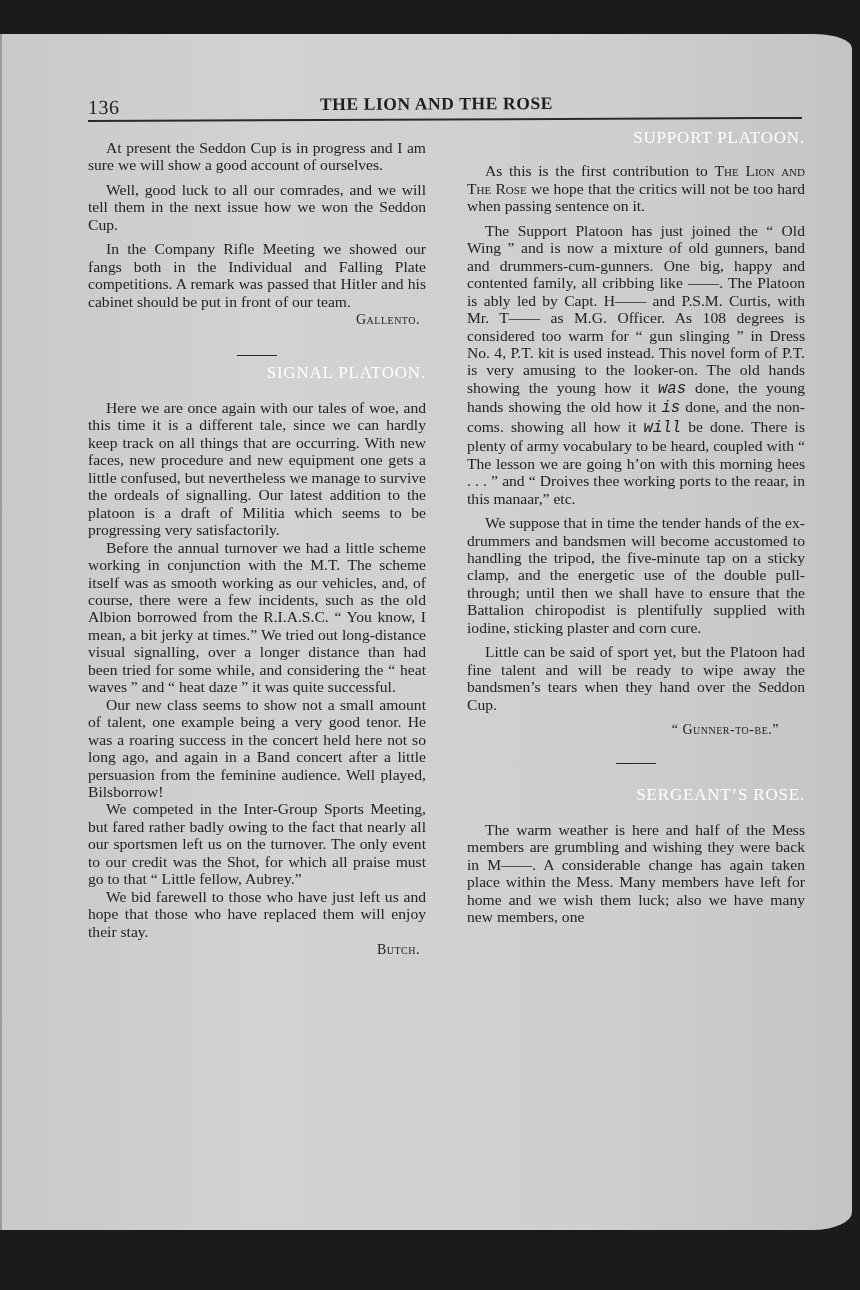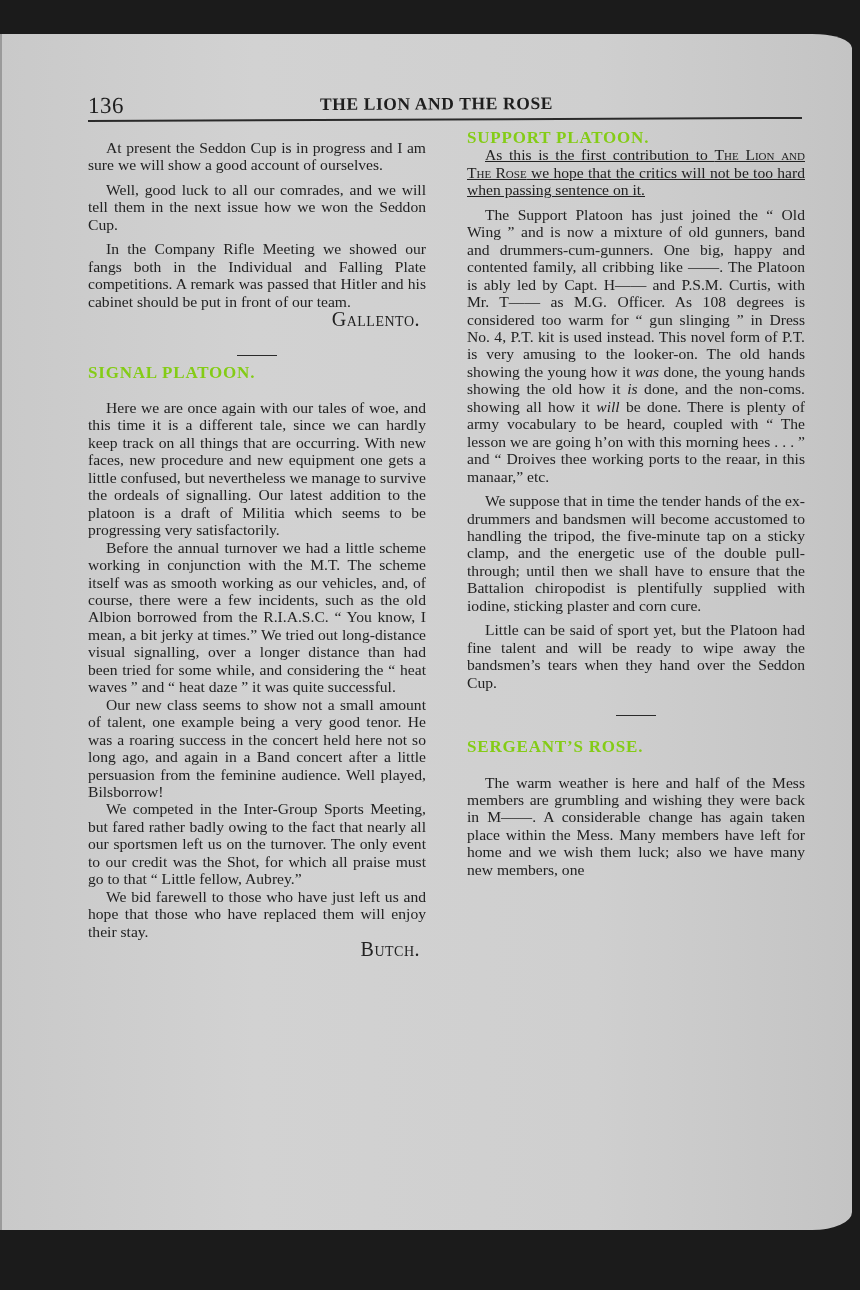--- a/index.html
+++ b/index.html
@@ -17,48 +17,48 @@
       box-shadow: inset 2px 0 0 #9a9a9a;
     }
     .running-head {
       position: absolute; left: 88px; top: 84px; width: 714px; height: 36px;
       border-bottom: 2px solid #2a2a2a;
       transform: rotate(-0.25deg);
       transform-origin: left bottom;
     }
     .page-num {
       position: absolute; left: 0; bottom: 1px;
-      font-size: 23px; color: #1e1e1e; letter-spacing: 0.5px; margin-top: 36px;
+      font-size: 20px; color: #1e1e1e; letter-spacing: 0.5px; margin-top: 36px;
     }
     .journal-title {
       position: absolute; left: 232px; bottom: 4px;
       font-size: 17.5px; font-weight: bold; color: #1e1e1e; letter-spacing: 0.6px;
     }
     .col {
       position: absolute; width: 338px;
       font-size: 15.6px; line-height: 17.45px; color: #222;
       text-align: justify; hyphens: manual;
     }
     .col.left { left: 88px; top: 139px; }
     .col.right { left: 467px; top: 129px; }
     .col p { margin: 0; text-indent: 18px; }
     .col p.gap { margin-top: 7px; }
     .sig {
       text-align: right; font-variant: small-caps; letter-spacing: 0.5px;
-      margin: 1px 6px 0 0; font-size: 20px;
+      margin: 1px 6px 0 0; font-size: 14px;
     }
     .heading {
-      text-align: left; font-size: 17px; letter-spacing: 0.8px;
-      margin: 0; font-weight: bold; color: #84cc16;
+      text-align: right; font-size: 17px; letter-spacing: 0.8px;
+      margin: 0; font-weight: normal; color: #ffffff;
     }
     .rule {
       width: 40px; height: 0; border-top: 1.5px solid #2a2a2a; margin: 0 auto;
     }
     .sc { font-variant: small-caps; }
-    em { font-style: italic; }
+    em { font-style: italic; font-family: Liberation Mono, monospace; }
   </style>
 </head>
 <body>
 
 <div class="page"></div>
 
 <div class="running-head">
   <span class="page-num">136</span>
   <span class="journal-title">THE LION AND THE ROSE</span>
 </div>
@@ -80,24 +80,25 @@
     <p>Our new class seems to show not a small amount of talent, one example being a very good tenor. He was a roaring success in the concert held here not so long ago, and again in a Band concert after a little persuasion from the feminine audience. Well played, Bilsborrow!</p>
     <p>We competed in the Inter-Group Sports Meeting, but fared rather badly owing to the fact that nearly all our sportsmen left us on the turnover. The only event to our credit was the Shot, for which all praise must go to that “ Little fellow, Aubrey.”</p>
     <p>We bid farewell to those who have just left us and hope that those who have replaced them will enjoy their stay.</p>
     <div class="sig">Butch.</div>
   </section>
 </div>
 
 <div class="col right">
   <section>
     <h2 class="heading">SUPPORT PLATOON.</h2>
-    <p style="margin-top:0;text-decoration:underline;"><span>As this is the first contribution to </span><span class="sc">The Lion and The Rose</span><span> we hope that the critics will not be too hard when passing sentence on it.</span></p>
+    <p style="margin-top:16px;"><span>As this is the first contribution to </span><span class="sc">The Lion and The Rose</span><span> we hope that the critics will not be too hard when passing sentence on it.</span></p>
     <p class="gap"><span>The Support Platoon has just joined the “ Old Wing ” and is now a mixture of old gunners, band and drummers-cum-gunners. One big, happy and contented family, all cribbing like ——. The Platoon is ably led by Capt. H—— and P.S.M. Curtis, with Mr. T—— as M.G. Officer. As 108 degrees is considered too warm for “ gun slinging ” in Dress No. 4, P.T. kit is used instead. This novel form of P.T. is very amusing to the looker-on. The old hands showing the young how it </span><em>was</em><span> done, the young hands showing the old how it </span><em>is</em><span> done, and the non-coms. showing all how it </span><em>will</em><span> be done. There is plenty of army vocabulary to be heard, coupled with “ The lesson we are going h’on with this morning hees . . . ” and “ Droives thee working ports to the reaar, in this manaar,” etc.</span></p>
     <p class="gap">We suppose that in time the tender hands of the ex-drummers and bandsmen will become accustomed to handling the tripod, the five-minute tap on a sticky clamp, and the energetic use of the double pull-through; until then we shall have to ensure that the Battalion chiro­podist is plentifully supplied with iodine, sticking plaster and corn cure.</p>
     <p class="gap">Little can be said of sport yet, but the Platoon had fine talent and will be ready to wipe away the bandsmen’s tears when they hand over the Seddon Cup.</p>
+    <div class="sig" style="margin-top:8px; margin-right:26px;">“ Gunner-to-be.”</div>
   </section>
 
   <div class="rule" style="margin-top:24px;"></div>
 
   <section style="margin-top:22px;">
     <h2 class="heading">SERGEANT’S ROSE.</h2>
     <p style="margin-top:18px;">The warm weather is here and half of the Mess members are grumbling and wishing they were back in M——. A con­siderable change has again taken place within the Mess. Many members have left for home and we wish them luck; also we have many new members, one</p>
   </section>
 </div>
 

